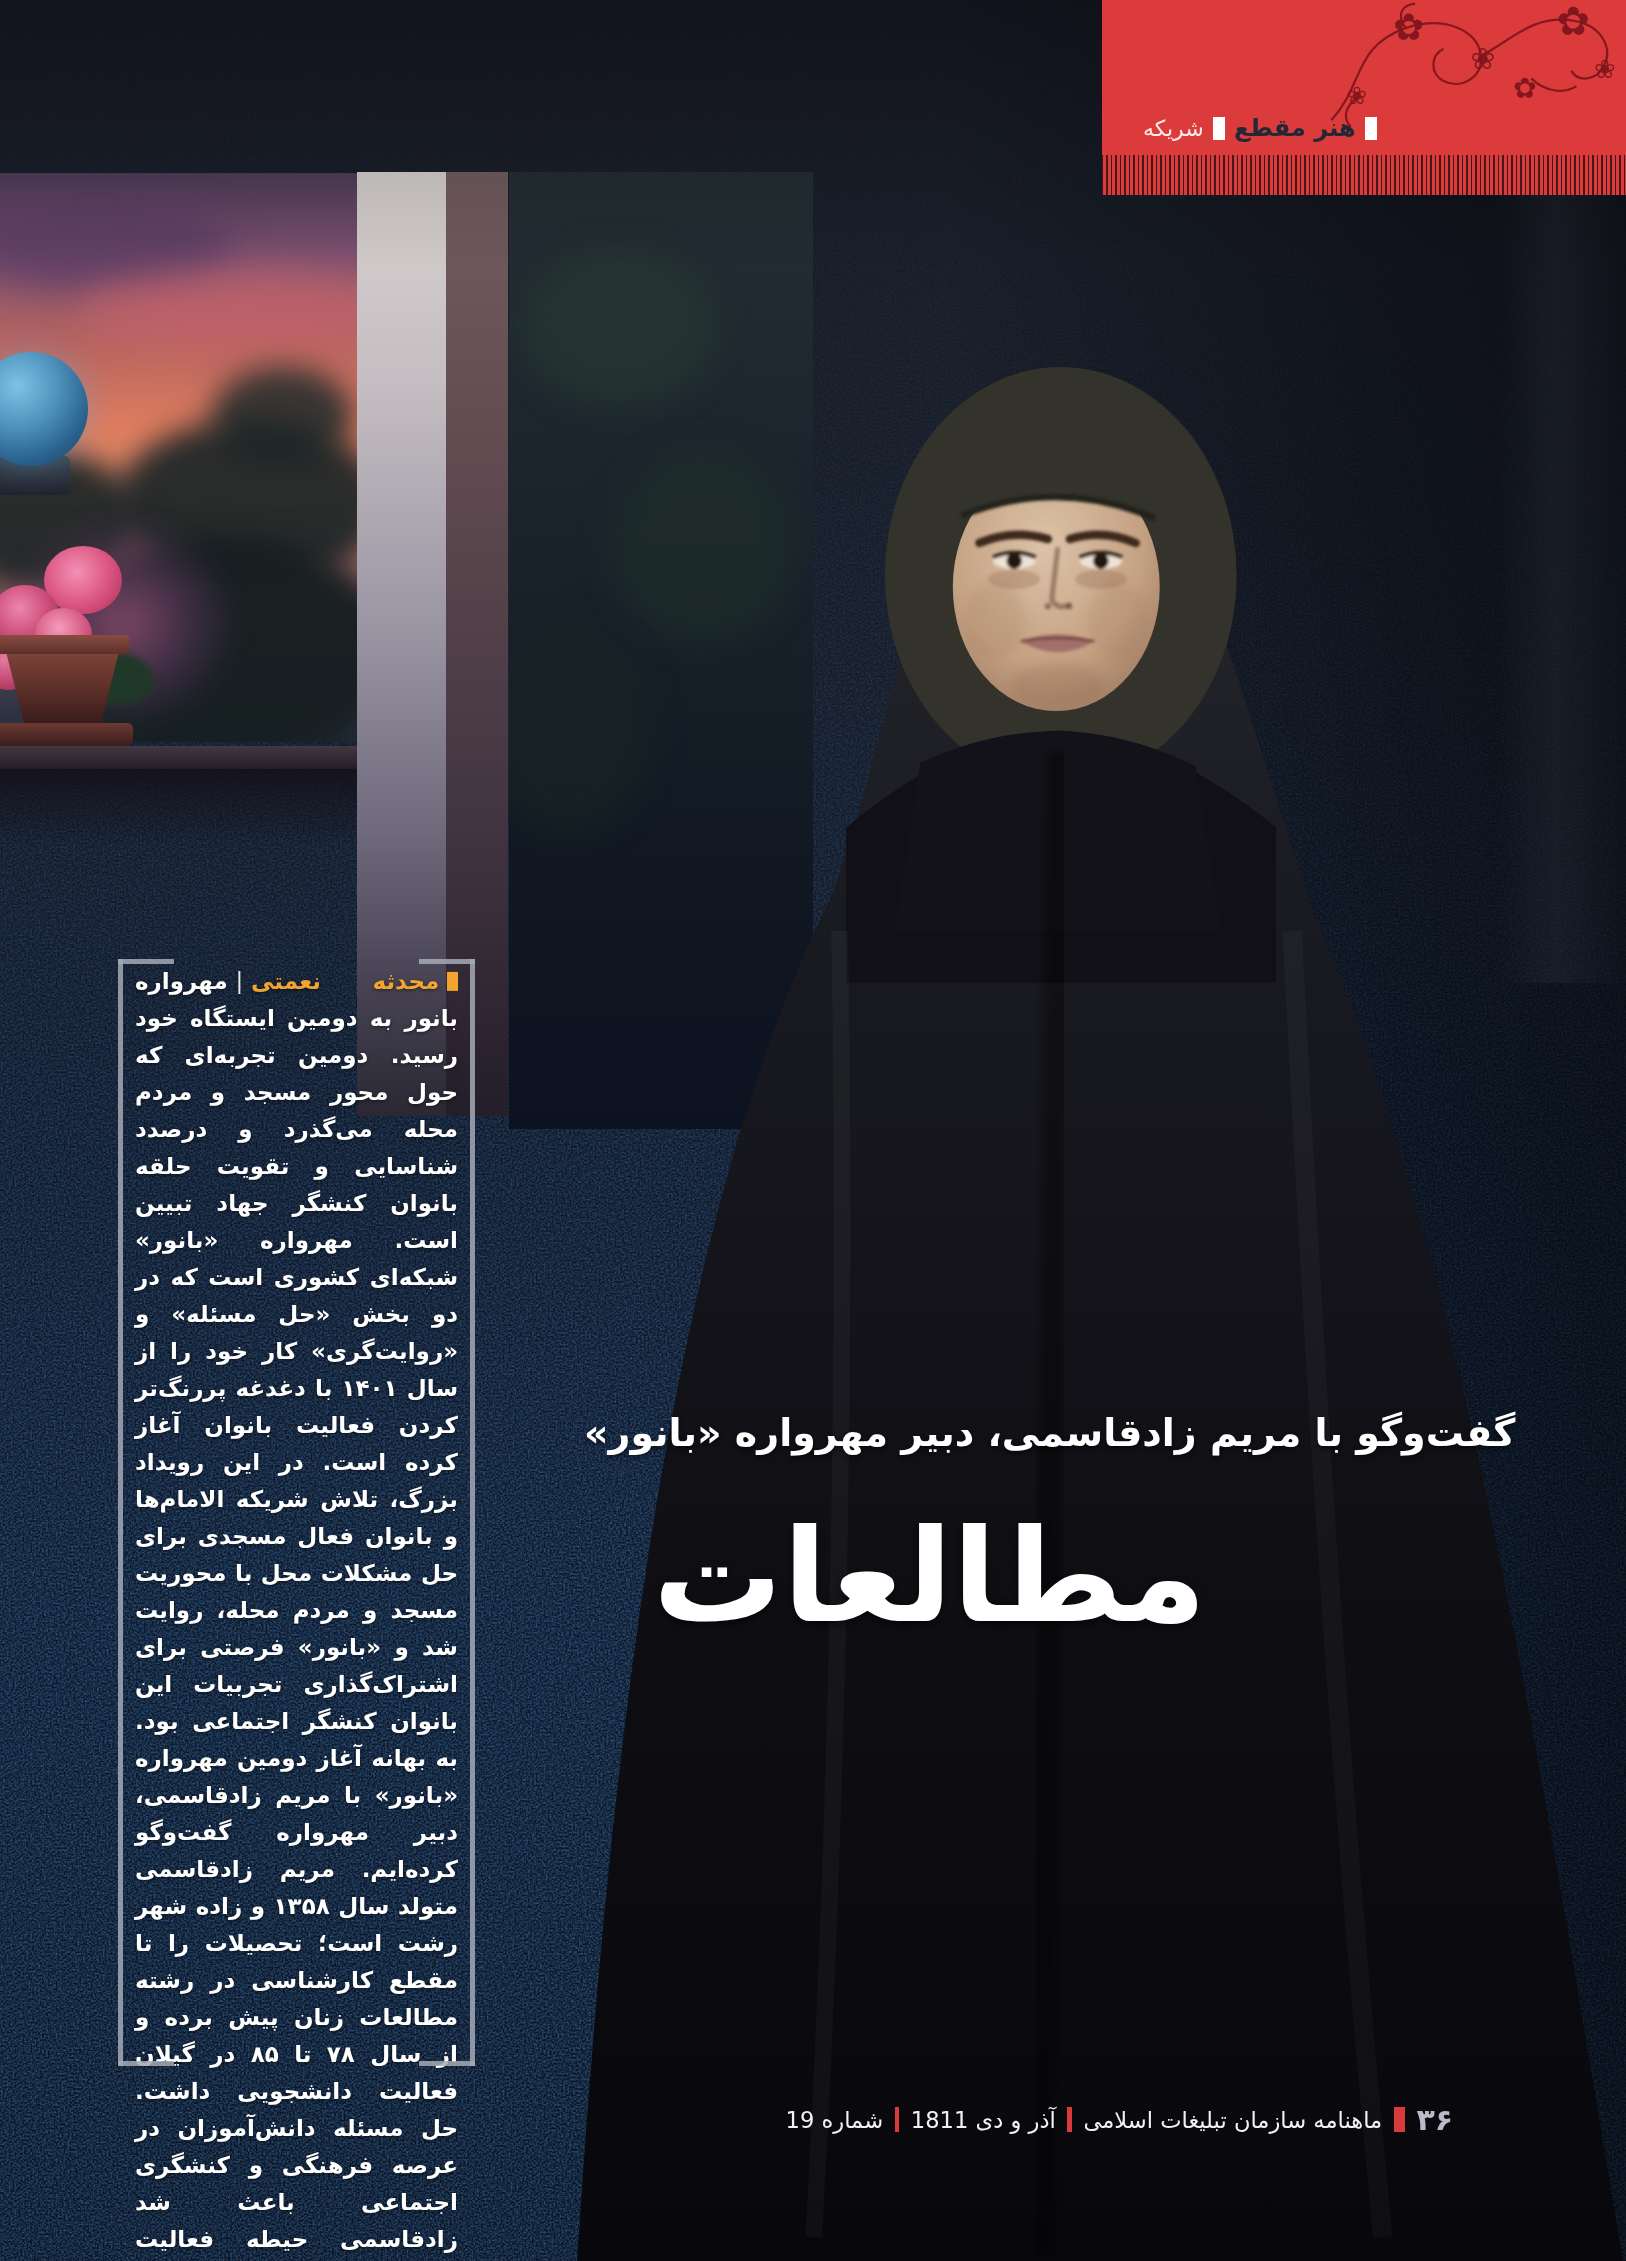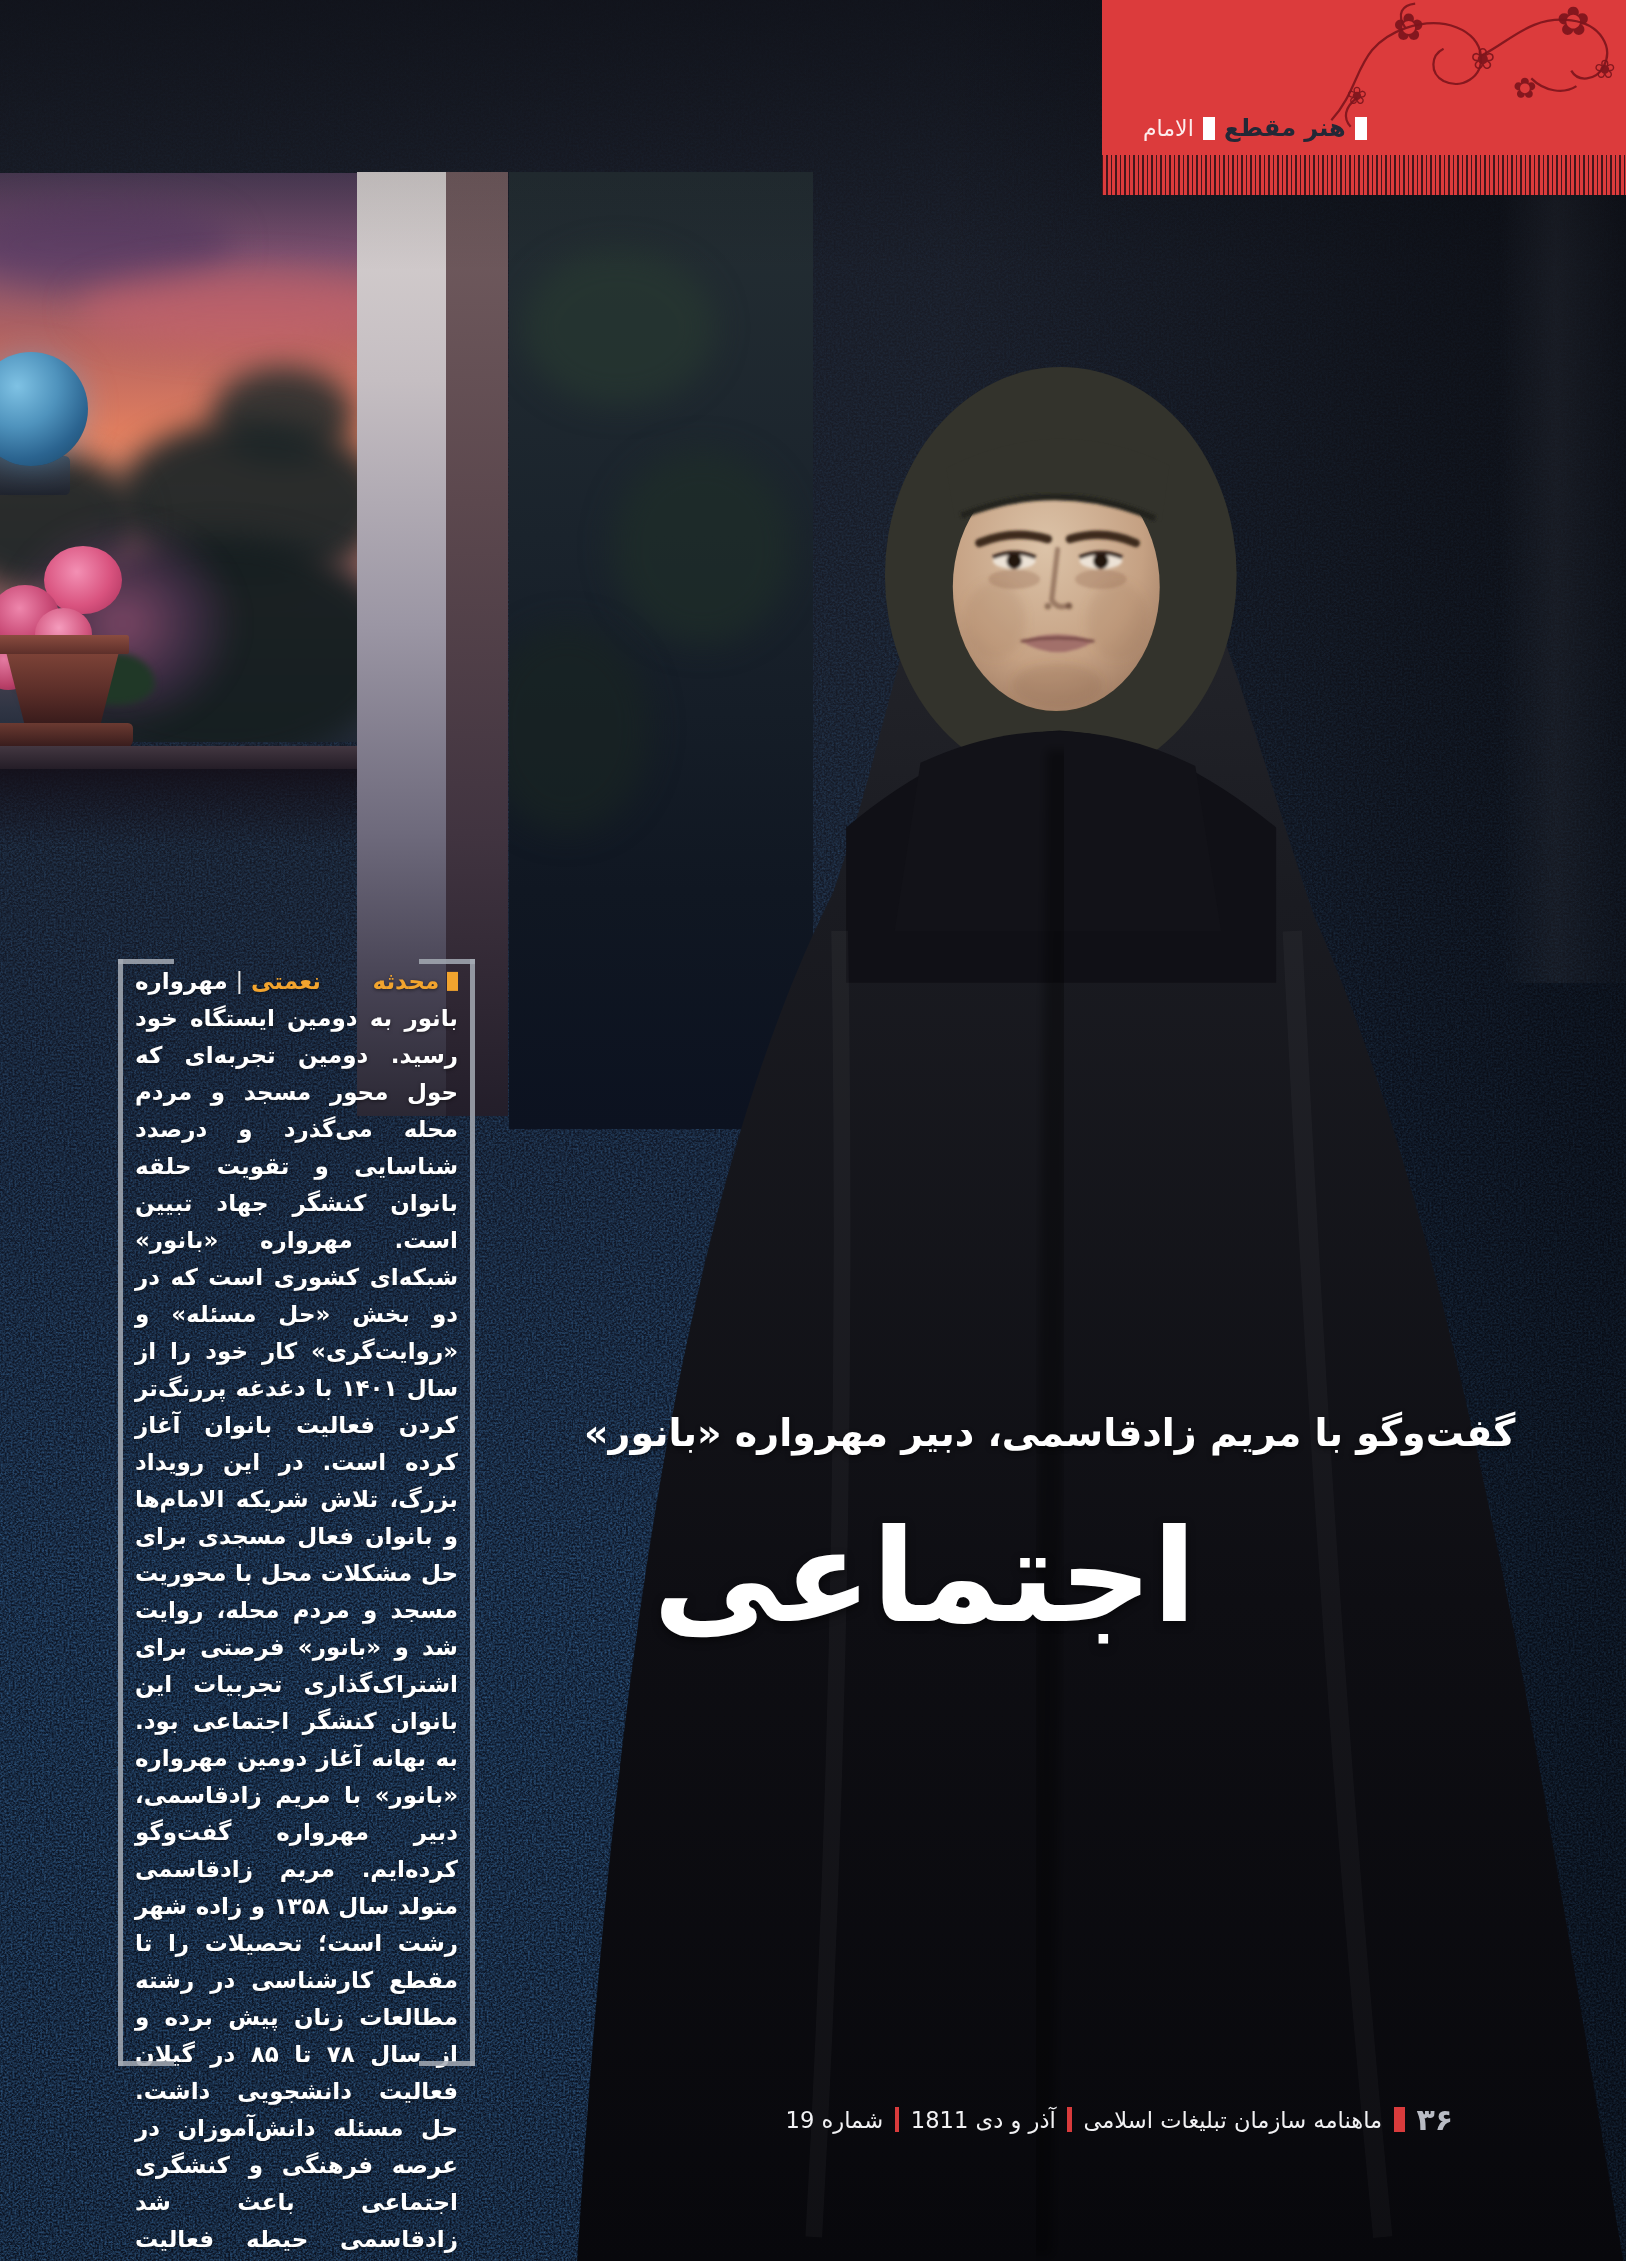--- a/index.html
+++ b/index.html
@@ -227,37 +227,37 @@
         <text x="395" y="52" font-size="62">✿</text>
         <text x="444" y="120" font-size="40">❀</text>
         <text x="320" y="150" font-size="44">✿</text>
         <text x="60" y="160" font-size="38">❀</text>
       </g>
     </svg>
     <div class="banner-row">
       <span class="wsq"></span>
       <span class="section-label">هنر مقطع</span>
       <span class="wsq"></span>
-      <span class="brand-label">الامام</span>
+      <span class="brand-label">شریکه</span>
     </div>
     <div class="stripes"></div>
   </div>
 
   <div class="abs column">
     <div class="v-line v-left"></div>
     <div class="v-line v-right"></div>
     <div class="tick tl"></div>
     <div class="tick bl"></div>
     <div class="tick tr"></div>
     <div class="tick br"></div>
     <p class="lede"><span class="author-marker"></span><span class="author-name">محدثه نعمتی</span><span class="author-divider">|</span><span>مهرواره بانور به دومین ایستگاه خود رسید. دومین تجربه‌ای که حول محور مسجد و مردم محله می‌گذرد و درصدد شناسایی و تقویت حلقه بانوان کنشگر جهاد تبیین است. مهرواره «بانور» شبکه‌ای کشوری است که در دو بخش «حل مسئله» و «روایت‌گری» کار خود را از سال ۱۴۰۱ با دغدغه پررنگ‌تر کردن فعالیت بانوان آغاز کرده است. در این رویداد بزرگ، تلاش شریکه الامام‌ها و بانوان فعال مسجدی برای حل مشکلات محل با محوریت مسجد و مردم محله، روایت شد و «بانور» فرصتی برای اشتراک‌گذاری تجربیات این بانوان کنشگر اجتماعی بود. به بهانه آغاز دومین مهرواره «بانور» با مریم زادقاسمی، دبیر مهرواره گفت‌وگو کرده‌ایم. مریم زادقاسمی متولد سال ۱۳۵۸ و زاده شهر رشت است؛ تحصیلات را تا مقطع کارشناسی در رشته مطالعات زنان پیش برده و از سال ۷۸ تا ۸۵ در گیلان فعالیت دانشجویی داشت. حل مسئله دانش‌آموزان در عرصه فرهنگی و کنشگری اجتماعی باعث شد زادقاسمی حیطه فعالیت خود را در سال ۹۶ از فعالیت‌های دانشجویی به فضای دانش‌آموزی تغییر دهد، اتفاقی باعث پدید آمدن انجمن یاران سبز موعود و پروانه شد. او از ابتدای سال ۱۴۰۰ همکاری با بنیاد هدایت را آغاز کرد که در نهایت به مهرواره «بانور» رسید.</span></p>
   </div>
 
   <div class="abs kicker">گفت‌وگو با مریم زادقاسمی، دبیر مهرواره «بانور»</div>
-  <div class="abs hline h1">اجتماعی</div>
+  <div class="abs hline h1">مطالعات</div>
 
   <div class="abs footer">
     <span class="page-number">۳۶</span>
     <span class="rsq"></span>
     <span class="footer-text">ماهنامه سازمان تبلیغات اسلامی</span>
     <span class="rbar"></span>
     <span class="footer-text">آذر و دی 1811</span>
     <span class="rbar"></span>
     <span class="footer-text">شماره 19</span>
   </div>

